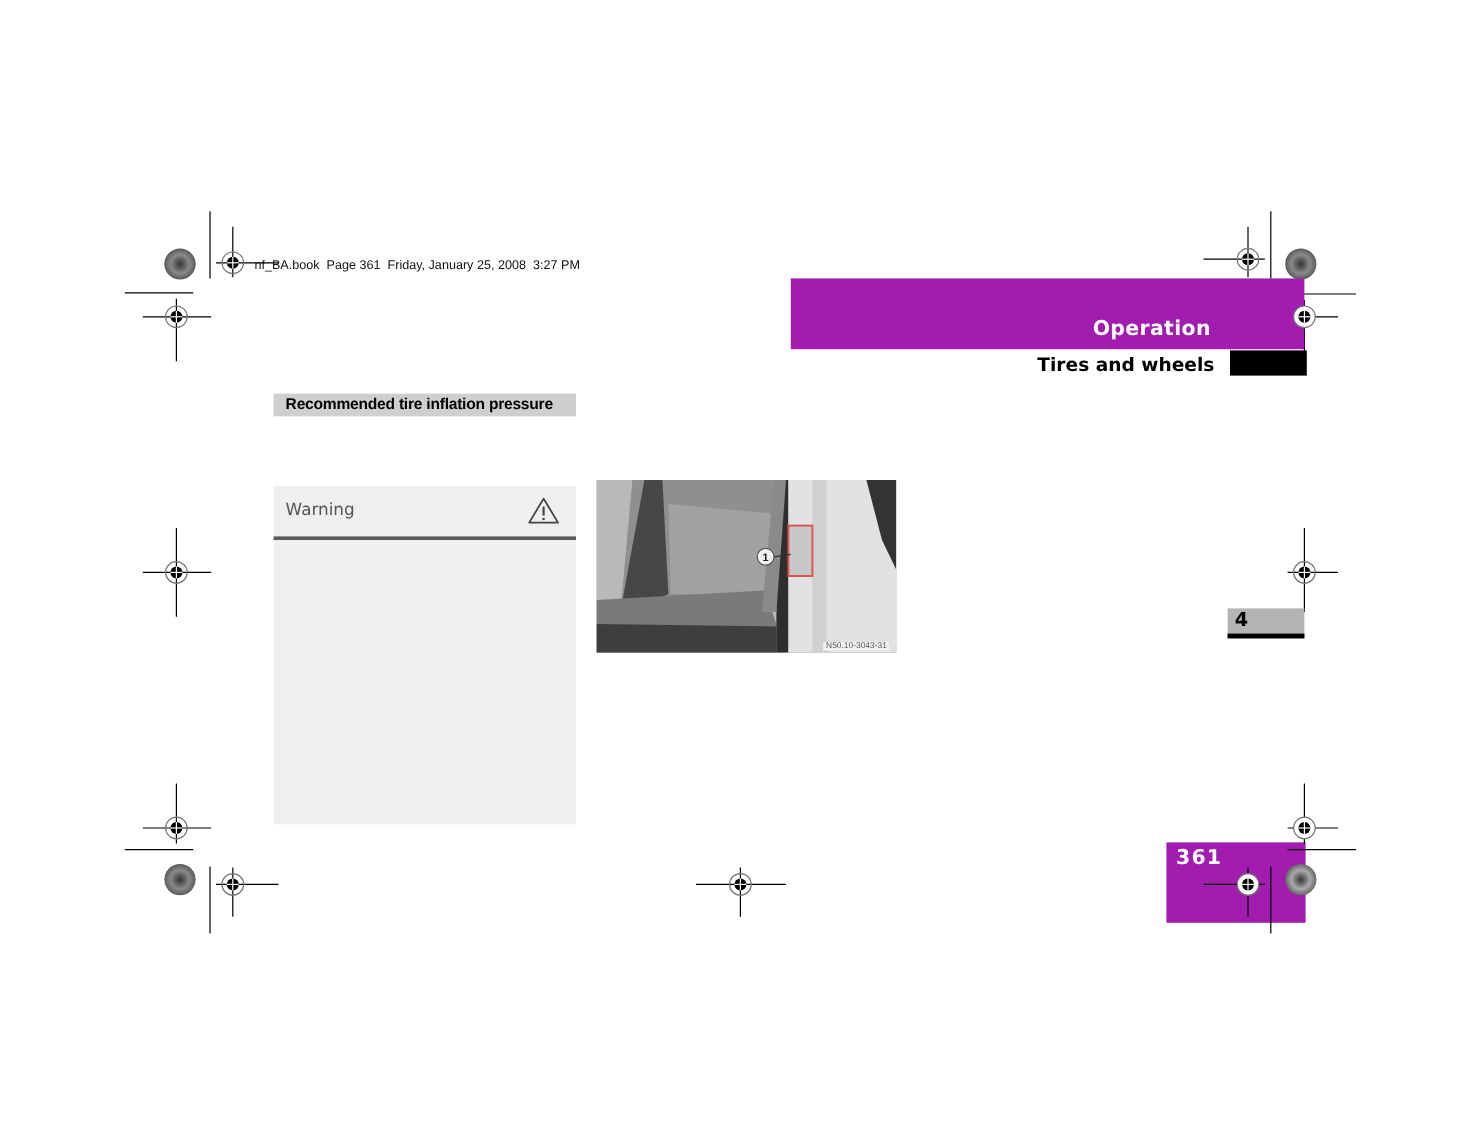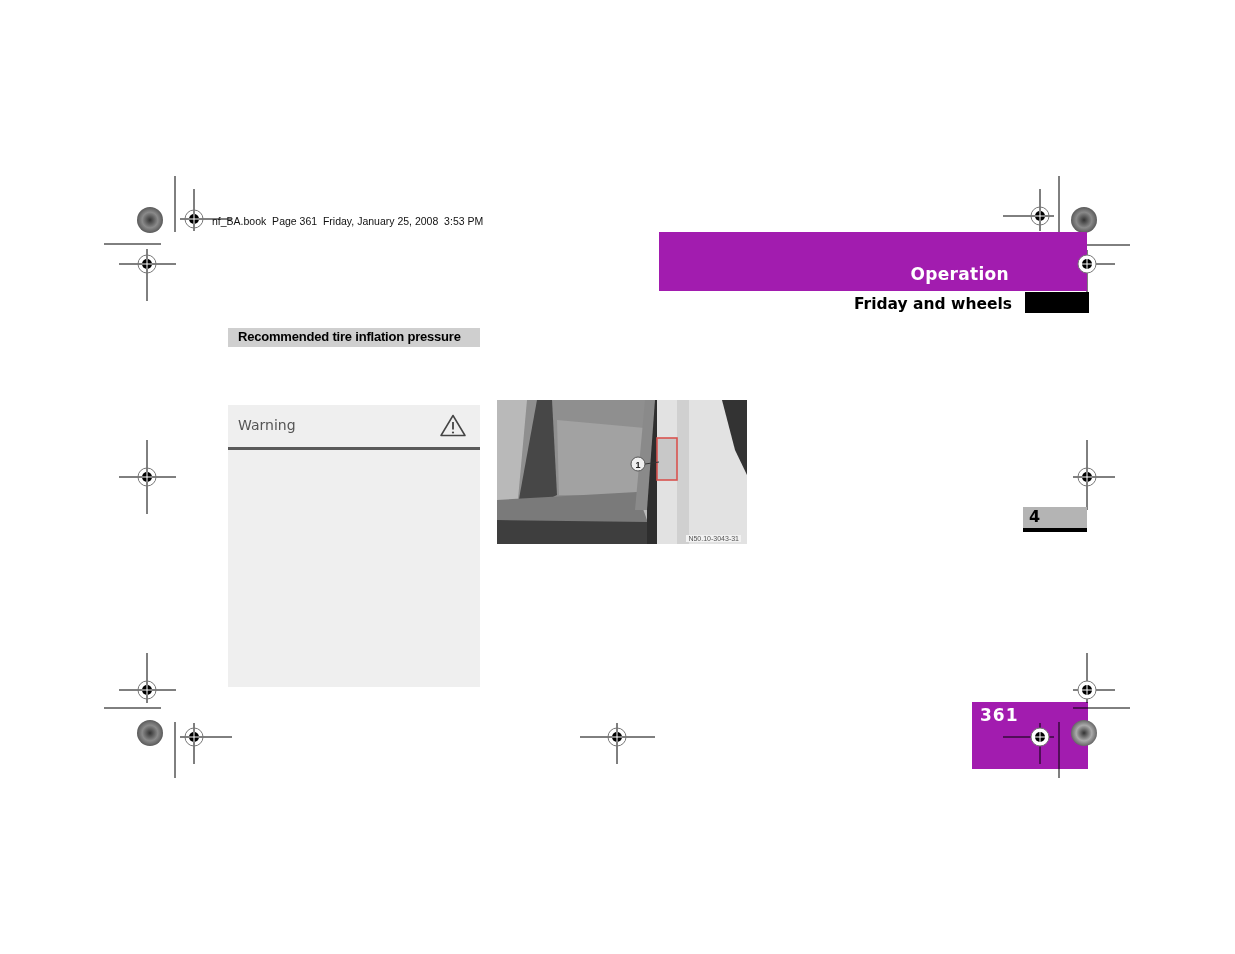--- a/index.html
+++ b/index.html
@@ -123,26 +123,26 @@
   <line x1="175" y1="722" x2="175" y2="778" stroke="#000"></line>
   <line x1="180" y1="737" x2="232" y2="737" stroke="#000"></line>
   <line x1="194" y1="723" x2="194" y2="764" stroke="#000"></line>
   <use href="#reg" x="194" y="737"></use>
 
   <line x1="580" y1="737" x2="655" y2="737" stroke="#000"></line>
   <line x1="617" y1="723" x2="617" y2="764" stroke="#000"></line>
   <use href="#reg" x="617" y="737"></use>
 </svg>
 
-<div class="abs slug">nf_BA.book  Page 361  Friday, January 25, 2008  3:53 PM</div>
+<div class="abs slug">nf_BA.book  Page 361  Friday, January 25, 2008  3:27 PM</div>
 
 <div class="abs chapter-bar">
   <span class="chapter-title">Operation</span>
 </div>
-<div class="abs section-title">Friday and wheels</div>
+<div class="abs section-title">Tires and wheels</div>
 <div class="abs section-tab"></div>
 
 <div class="abs heading-bar">
   <span class="heading-text">Recommended tire inflation pressure</span>
 </div>
 
 <div class="abs warning-box">
   <div class="warning-head">
     <span class="warning-label">Warning</span>
     <svg class="warning-icon" width="26" height="23" viewBox="0 0 26 23">

